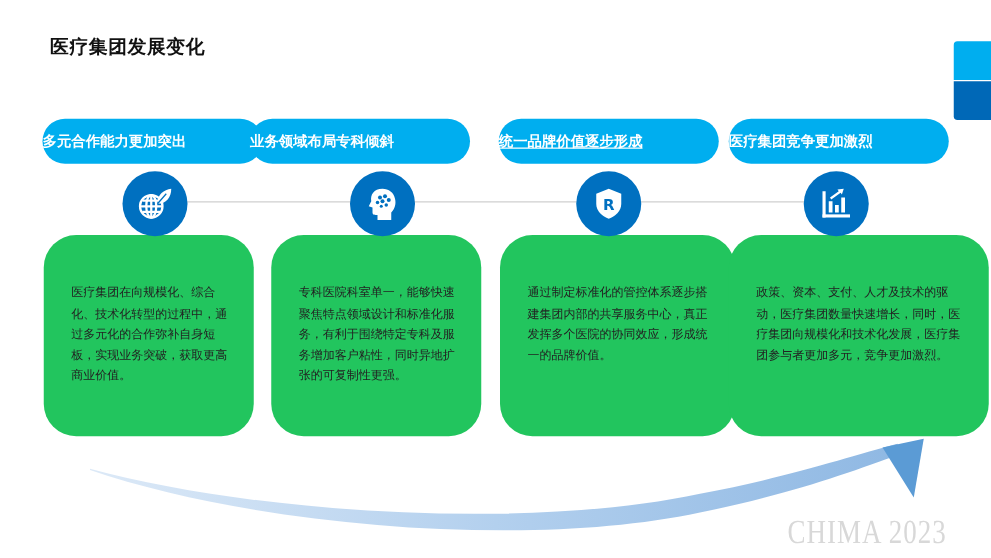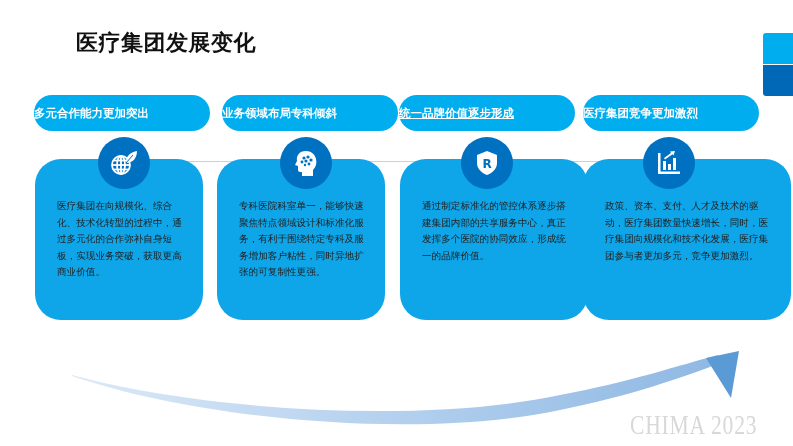--- a/index.html
+++ b/index.html
@@ -3,37 +3,37 @@
   <meta charset="utf-8">
   <style>
     html, body { margin: 0; padding: 0; }
     body {
       width: 793px; height: 446px; position: relative; overflow: hidden;
       background: #ffffff;
       font-family: "DejaVu Sans", "Liberation Sans", sans-serif;
     }
     .title {
       position: absolute; left: 40px; top: 28px;
-      font-size: 22px; font-weight: bold; color: #111111; letter-spacing: 0.5px; margin-left: 36px;
+      font-size: 15px; font-weight: bold; color: #111111; letter-spacing: 0.5px;
     }
     .corner-top { position: absolute; left: 763px; top: 33px; width: 30px; height: 31px; background: #00AEEF; border-radius: 3px 0 0 0; }
     .corner-bot { position: absolute; left: 763px; top: 65px; width: 30px; height: 31px; background: #0068B7; border-radius: 0 0 0 3px; }
 
     .pill {
       position: absolute; top: 95px; height: 36px; width: 176px;
       background: #00AEEF; border-radius: 18px;
       color: #ffffff; font-size: 11.5px; font-weight: bold;
       display: flex; align-items: center; justify-content: flex-start;
     }
     .connector {
       position: absolute; top: 161px; height: 1px; background: #cfcfcf;
     }
     .card {
-      position: absolute; top: 159px; width: 168px; height: 161px;
-      background: #0ea5e9; border-radius: 26px;
+      position: absolute; top: 188px; width: 168px; height: 161px;
+      background: #22c55e; border-radius: 26px;
     }
     .card-text {
       position: absolute; left: 22px; right: 14px; top: 39px;
       font-size: 9.6px; line-height: 16.5px; color: #222222;
       word-break: break-all;
     }
     .icon-circle {
       position: absolute; top: 137px; width: 52px; height: 52px; border-radius: 50%;
       background: #0070C0; display: flex; align-items: center; justify-content: center;
     }
@@ -70,21 +70,21 @@
       <line x1="3" y1="17" x2="21" y2="17"></line>
       <line x1="12" y1="8" x2="12" y2="26"></line>
       <line x1="5" y1="12.5" x2="19" y2="12.5"></line>
       <line x1="5" y1="21.5" x2="19" y2="21.5"></line>
     </g>
     <path d="M17 15 C17 7 22 4 28 3 C28 10 24 15 17 15 Z" fill="#ffffff"></path>
     <path d="M17 15 L24 7" stroke="#0070C0" stroke-width="1"></path>
   </svg>
 </div>
 
-<div class="pill" style="left:222px;">
+<div class="pill" style="left:200px;">
   <span>业务领域布局专科倾斜</span>
 </div>
 <div class="card" style="left:217px;text-decoration:underline;">
   <div class="card-text">专科医院科室单一，能够快速聚焦特点领域设计和标准化服务，有利于围绕特定专科及服务增加客户粘性，同时异地扩张的可复制性更强。</div>
 </div>
 <div class="icon-circle" style="left:280px;">
   <svg width="30" height="30" viewBox="0 0 30 30">
     <path d="M15 3 C8 3 5 8 6 13 L4 17 L7 18 L7 22 C7 24 9 24 11 24 L11 28 L22 28 L22 22 C25 19 26 15 25 11 C24 6 20 3 15 3 Z" fill="#ffffff"></path>
     <g fill="#0070C0">
       <circle cx="13" cy="10" r="1.6"></circle>

